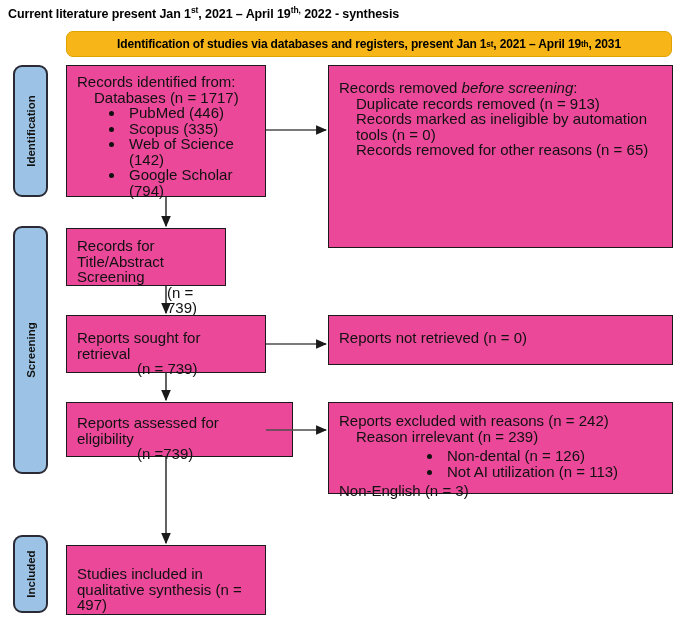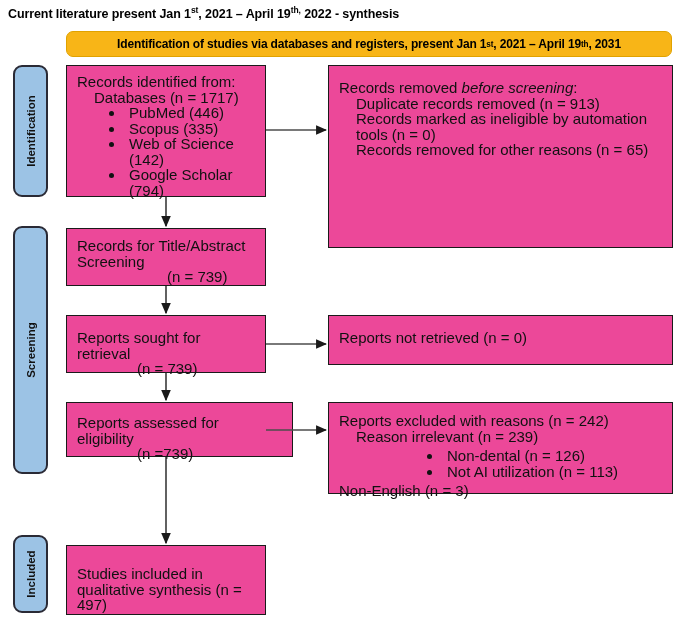--- a/index.html
+++ b/index.html
@@ -111,21 +111,21 @@
   ul.bul2 {
     margin: 4px;
     padding: 0 0 0 100px;
     list-style: disc;
   }
   ul.bul2 li { margin: 0; padding: 0 0 0 4px; }
 
   
   #box-identified      { left: 66px;  top: 65px;  width: 200px; height: 132px; }
   #box-removed         { left: 328px; top: 65px;  width: 345px; height: 183px; }
-  #box-title-abstract  { left: 66px;  top: 228px; width: 200px; height: 58px; }
+  #box-title-abstract  { left: 66px;  top: 228px; width: 160px; height: 58px; }
   #box-sought          { left: 66px;  top: 315px; width: 200px; height: 58px; }
   #box-not-retrieved   { left: 328px; top: 315px; width: 345px; height: 50px; }
   #box-eligibility     { left: 66px;  top: 402px; width: 227px; height: 55px; }
   #box-excluded        { left: 328px; top: 402px; width: 345px; height: 92px; }
   #box-included        { left: 66px;  top: 545px; width: 200px; height: 70px; }
 
   #box-sought .ctr,
   #box-title-abstract .ctr,
   #box-eligibility .ctr { display: block; }
 

